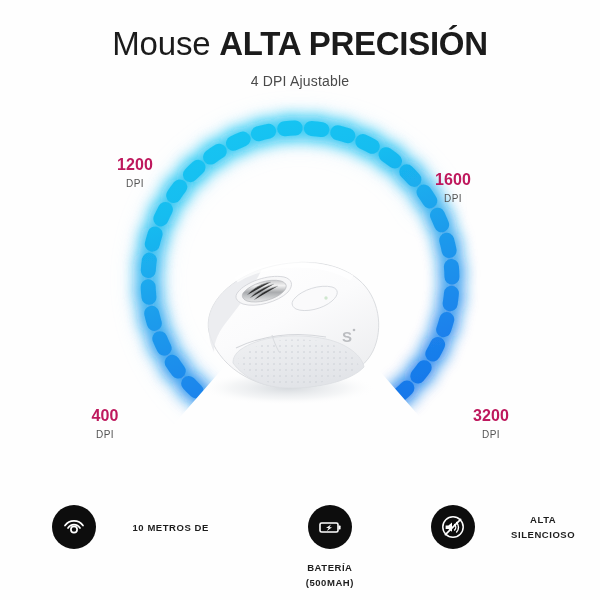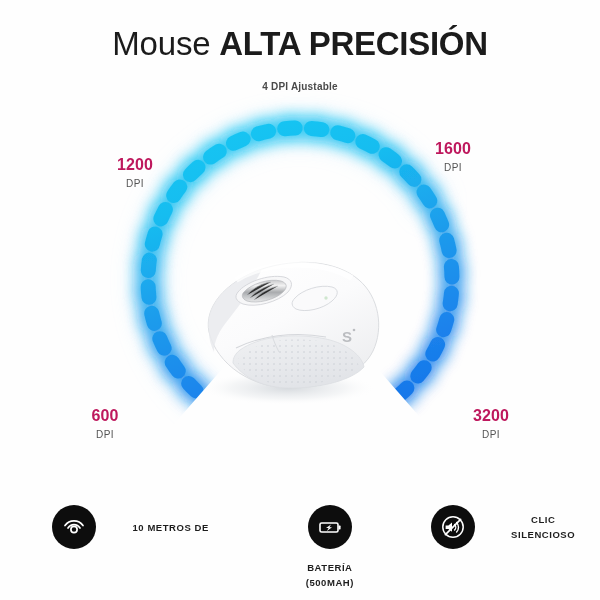--- a/index.html
+++ b/index.html
@@ -35,23 +35,23 @@
     white-space: nowrap;
   }
   .title .t-light {
     font-weight: 300;
   }
   .title .t-bold {
     font-weight: 700;
     letter-spacing: -0.3px;
   }
   .subtitle {
-    margin-top: 17px;
-    font-size: 10px;
-    font-weight: 700;
+    margin-top: 9px;
+    font-size: 14px;
+    font-weight: 400;
     color: #4a4a4a;
     letter-spacing: 0.2px;
   }
 
   
   .stage {
     position: absolute;
     left: 0;
     top: 108px;
     width: 600px;
@@ -87,21 +87,21 @@
     letter-spacing: 0.1px;
   }
   .dpi-unit {
     font-size: 10px;
     font-weight: 400;
     color: #535353;
     line-height: 15px;
     letter-spacing: 0.4px;
   }
   .dpi-tl { left: 92px;  top: 45px; }
-  .dpi-tr { left: 410px; top: 29px; }
+  .dpi-tr { left: 410px; top: 60px; }
   .dpi-bl { left: 62px;  top: 296px; }
   .dpi-br { left: 448px; top: 296px; }
 
   
   .mouse-wrap {
     position: absolute;
     left: 176px;
     top: 128px;
     width: 220px;
     height: 172px;
@@ -301,21 +301,21 @@
 
     <div class="dpi-label dpi-tl">
       <div class="dpi-value">1200</div>
       <div class="dpi-unit">DPI</div>
     </div>
     <div class="dpi-label dpi-tr">
       <div class="dpi-value">1600</div>
       <div class="dpi-unit">DPI</div>
     </div>
     <div class="dpi-label dpi-bl">
-      <div class="dpi-value">600</div>
+      <div class="dpi-value">400</div>
       <div class="dpi-unit">DPI</div>
     </div>
     <div class="dpi-label dpi-br">
       <div class="dpi-value">3200</div>
       <div class="dpi-unit">DPI</div>
     </div>
   </div>
 
   <div class="features">
 
@@ -350,20 +350,20 @@
       <div class="f-icon">
         <svg width="28" height="28" viewBox="0 0 28 28">
           <circle cx="14" cy="14" r="10.2" fill="none" stroke="#ffffff" stroke-width="1.5"></circle>
           <path d="M 13 9.6 L 9.4 12.4 L 6.6 12.4 L 6.6 15.9 L 9.4 15.9 L 13 18.7 Z" fill="#ffffff"></path>
           <path d="M 15.6 11.4 A 4 4 0 0 1 15.6 17" fill="none" stroke="#ffffff" stroke-width="1.4" stroke-linecap="round"></path>
           <path d="M 17.6 9.4 A 7 7 0 0 1 17.6 19" fill="none" stroke="#ffffff" stroke-width="1.4" stroke-linecap="round"></path>
           <line x1="6.4" y1="21.6" x2="21.6" y2="6.4" stroke="#ffffff" stroke-width="1.7" stroke-linecap="round"></line>
         </svg>
       </div>
       <div class="f-text">
-        <div>CLIC</div>
+        <div>ALTA</div>
         <div>SILENCIOSO</div>
       </div>
     </div>
 
   </div>
 
 </div>
 
 </body></html>

